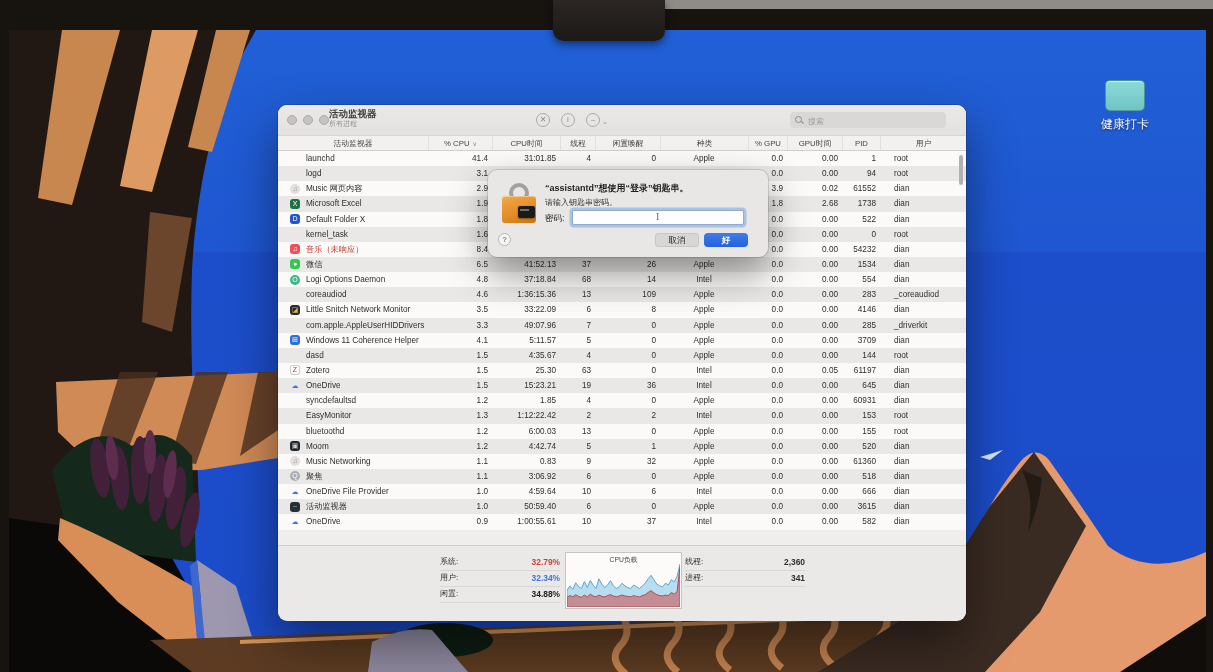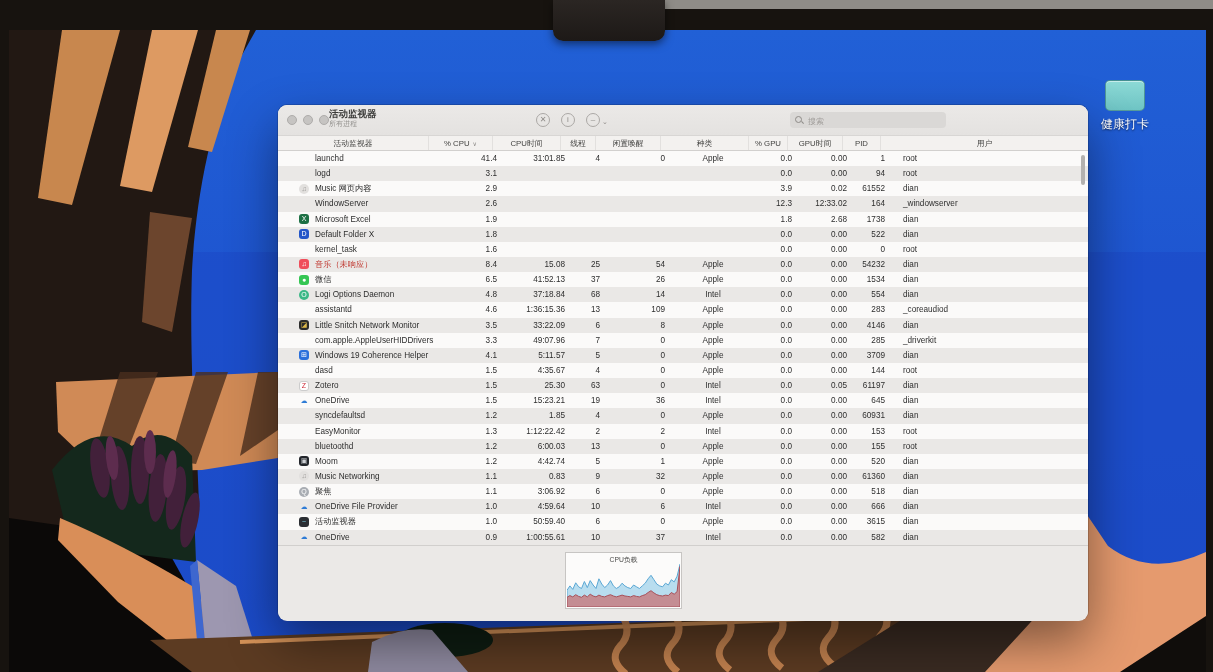--- a/index.html
+++ b/index.html
@@ -15,21 +15,21 @@
   #bezel-right{left:1206px;top:0;width:7px;height:672px;}
   #wall-sliver{left:660px;top:0;width:553px;height:9px;background:#8f8c87;z-index:61;}
   #webcam{left:553px;top:0;width:112px;height:41px;background:linear-gradient(180deg,#2b2623,#1d1917);
     border-radius:0 0 10px 10px;z-index:62;box-shadow:0 3px 8px rgba(0,0,0,.5);}
   
   #desktop-icon{left:1092px;top:50px;width:48px;text-align:center;z-index:5;}
   #desktop-icon .tile{width:38px;height:29px;margin:0 auto;background:linear-gradient(180deg,#8ddad6,#6ec4c4);
     border:1px solid rgba(20,80,85,.45);border-radius:5px;box-shadow:inset 0 1px 0 rgba(255,255,255,.5);}
   #desktop-icon .lbl{margin-top:5px;font-size:12px;color:#fff;text-shadow:0 1px 2px rgba(0,0,0,.65);}
   
-  #win{left:278px;top:105px;width:810px;height:515px;background:#efeeec;border-radius:9px;z-index:20;
+  #win{left:278px;top:105px;width:688px;height:515px;background:#efeeec;border-radius:9px;z-index:20;
     box-shadow:0 22px 50px rgba(0,0,0,.45),0 0 0 1px rgba(0,0,0,.15);font-size:8.2px;color:#2e2e2e;}
   #titlebar{position:absolute;left:0;top:0;width:100%;height:30px;background:linear-gradient(180deg,#ebe9e7,#e4e2e0);
     border-radius:9px 9px 0 0;}
   .tl{position:absolute;top:10px;width:10px;height:10px;border-radius:50%;background:#c6c4c2;border:1px solid #aeacaa;box-sizing:border-box;}
   #title-wrap{position:absolute;left:51px;top:4px;line-height:1.15;}
   #win-title{font-size:9.5px;font-weight:bold;color:#3d3d3b;}
   #win-subtitle{font-size:7px;color:#93918e;}
   .toolbtn{position:absolute;top:8px;width:14px;height:14px;border:1.4px solid #aba8a5;border-radius:50%;
     box-sizing:border-box;color:#8f8c89;font-size:8px;line-height:11px;text-align:center;}
   .chev{position:absolute;top:13px;font-size:7px;color:#8f8c89;}
@@ -43,21 +43,21 @@
     font-size:8px;color:#555;font-family:inherit;}
   #search input::placeholder{color:#a09d9a;}
   .grid{display:grid;grid-template-columns:150px 64px 68px 35px 65px 88px 39px 55px 38px 1fr;}
   #thead{position:absolute;left:0;top:30px;width:100%;height:16px;background:#f3f1ef;box-sizing:border-box;
     border-top:1px solid #d8d6d4;border-bottom:1px solid #d2d0ce;}
   #thead .hc{font-size:7.8px;color:#434341;text-align:center;line-height:15px;border-left:1px solid #e2e0de;
     white-space:nowrap;overflow:hidden;}
   #thead .hc:first-child{border-left:0;}
   #thead .sort{font-size:6px;color:#8b8886;margin-left:3px;}
   #tbody{position:absolute;left:0;top:46px;width:100%;height:394px;overflow:hidden;}
-  .row{height:15.15px;line-height:15.15px;padding-left:9px;}
+  .row{height:15.15px;line-height:15.15px;}
   .row:nth-child(odd){background:#fbfaf9;}
   .row:nth-child(even){background:#eae8e6;}
   .row .c{white-space:nowrap;overflow:hidden;}
   .row .num{text-align:right;padding-right:4px;}
   .row .kind{text-align:center;}
   .row .user{padding-left:14px;}
   .row .namec{position:relative;padding-left:28px;}
   .row.red .namec{color:#c03830;}
   .pic{position:absolute;left:12px;top:2.5px;width:10px;height:10px;border-radius:3px;
     font-size:7px;line-height:10px;text-align:center;color:#fff;}
@@ -245,32 +245,20 @@
           <div class="c num"></div>
           <div class="c num"></div>
           <div class="c num"></div>
           <div class="c kind"></div>
           <div class="c num">3.9</div>
           <div class="c num">0.02</div>
           <div class="c num">61552</div>
           <div class="c user">dian</div>
         </div>
         <div class="row grid">
-          <div class="c namec"><span>WindowServer</span></div>
-          <div class="c num">2.6</div>
-          <div class="c num"></div>
-          <div class="c num"></div>
-          <div class="c num"></div>
-          <div class="c kind"></div>
-          <div class="c num">12.3</div>
-          <div class="c num">12:33.02</div>
-          <div class="c num">164</div>
-          <div class="c user">_windowserver</div>
-        </div>
-        <div class="row grid">
           <div class="c namec"><span class="pic" style="background: rgb(30, 113, 69); color: rgb(255, 255, 255);">X</span><span>Microsoft Excel</span></div>
           <div class="c num">1.9</div>
           <div class="c num"></div>
           <div class="c num"></div>
           <div class="c num"></div>
           <div class="c kind"></div>
           <div class="c num">1.8</div>
           <div class="c num">2.68</div>
           <div class="c num">1738</div>
           <div class="c user">dian</div>
@@ -329,21 +317,21 @@
           <div class="c num">37:18.84</div>
           <div class="c num">68</div>
           <div class="c num">14</div>
           <div class="c kind">Intel</div>
           <div class="c num">0.0</div>
           <div class="c num">0.00</div>
           <div class="c num">554</div>
           <div class="c user">dian</div>
         </div>
         <div class="row grid">
-          <div class="c namec"><span>assistantd</span></div>
+          <div class="c namec"><span>coreaudiod</span></div>
           <div class="c num">4.6</div>
           <div class="c num">1:36:15.36</div>
           <div class="c num">13</div>
           <div class="c num">109</div>
           <div class="c kind">Apple</div>
           <div class="c num">0.0</div>
           <div class="c num">0.00</div>
           <div class="c num">283</div>
           <div class="c user">_coreaudiod</div>
         </div>
@@ -365,21 +353,21 @@
           <div class="c num">49:07.96</div>
           <div class="c num">7</div>
           <div class="c num">0</div>
           <div class="c kind">Apple</div>
           <div class="c num">0.0</div>
           <div class="c num">0.00</div>
           <div class="c num">285</div>
           <div class="c user">_driverkit</div>
         </div>
         <div class="row grid">
-          <div class="c namec"><span class="pic" style="background: rgb(42, 111, 219); color: rgb(255, 255, 255);">⊞</span><span>Windows 19 Coherence Helper</span></div>
+          <div class="c namec"><span class="pic" style="background: rgb(42, 111, 219); color: rgb(255, 255, 255);">⊞</span><span>Windows 11 Coherence Helper</span></div>
           <div class="c num">4.1</div>
           <div class="c num">5:11.57</div>
           <div class="c num">5</div>
           <div class="c num">0</div>
           <div class="c kind">Apple</div>
           <div class="c num">0.0</div>
           <div class="c num">0.00</div>
           <div class="c num">3709</div>
           <div class="c user">dian</div>
         </div>
@@ -524,23 +512,47 @@
           <div class="c kind">Intel</div>
           <div class="c num">0.0</div>
           <div class="c num">0.00</div>
           <div class="c num">582</div>
           <div class="c user">dian</div>
         </div>
       </div>
     <div id="vscroll"></div>
 
     <div id="footer">
+      <div class="statbox" id="cpu-stats" style="left:162px">
+          <div class="statrow"><span class="sl">系统:</span><span class="sv" style="color: rgb(194, 69, 60);">32.79%</span></div>
+          <div class="statrow"><span class="sl">用户:</span><span class="sv" style="color: rgb(63, 118, 210);">32.34%</span></div>
+          <div class="statrow"><span class="sl">闲置:</span><span class="sv" style="color: rgb(28, 28, 28);">34.88%</span></div>
+        </div>
       <div id="loadbox">
         <div id="loadtitle">CPU负载</div>
         <svg id="loadsvg" width="113" height="44">
             <polygon points="0,44 0.0,27.3 2.9,22.9 5.8,26.4 8.7,19.8 11.6,23.8 14.5,25.5 17.4,18.5 20.3,24.6 23.2,17.6 26.1,22.0 29.0,25.5 31.9,15.8 34.8,21.1 37.7,24.6 40.6,22.0 43.5,17.6 46.4,22.9 49.3,25.5 52.2,23.8 55.1,20.2 57.9,22.9 60.8,24.6 63.7,25.5 66.6,22.0 69.5,23.8 72.4,25.5 75.3,22.9 78.2,20.2 81.1,15.8 84.0,12.3 86.9,16.7 89.8,21.1 92.7,22.9 95.6,23.8 98.5,20.2 101.4,22.0 104.3,16.7 107.2,18.9 110.1,13.2 113.0,1.3 113,44" fill="#b8ddef" stroke="#5aa7d4" stroke-width="1"></polygon>
             <polygon points="0,44 0.0,34.3 2.9,32.6 5.8,33.9 8.7,31.7 11.6,33.4 14.5,34.3 17.4,32.1 20.3,33.9 23.2,31.2 26.1,33.0 29.0,33.9 31.9,32.1 34.8,33.4 37.7,33.9 40.6,32.6 43.5,31.7 46.4,33.0 49.3,33.9 52.2,33.0 55.1,32.1 57.9,33.0 60.8,33.4 63.7,33.9 66.6,32.6 69.5,33.4 72.4,33.9 75.3,32.6 78.2,31.7 81.1,29.5 84.0,27.7 86.9,29.9 89.8,31.7 92.7,32.6 95.6,33.0 98.5,32.1 101.4,32.6 104.3,29.5 107.2,31.2 110.1,28.6 113.0,3.5 113,44" fill="#c48d93" stroke="#a84f58" stroke-width="1"></polygon>
           </svg>
       </div>
+      <div class="statbox" id="count-stats" style="left:407px">
+          <div class="statrow"><span class="sl">线程:</span><span class="sv">2,360</span></div>
+          <div class="statrow"><span class="sl">进程:</span><span class="sv">341</span></div>
+        </div>
     </div>
   </div>
 
+  <div class="abs" id="dlg">
+    <div id="lock">
+      <div class="shackle"></div>
+      <div class="bodyy"></div>
+      <div class="card"></div>
+    </div>
+    <div id="dlg-title">“assistantd”想使用“登录”钥匙串。</div>
+    <div id="dlg-sub">请输入钥匙串密码。</div>
+    <div id="pwd-label">密码:</div>
+    <input id="pwd" type="password" value="" style="">
+    <span id="ibeam">I</span>
+    <div id="dlg-help">?</div>
+    <div class="dbtn" id="btn-cancel">取消</div>
+    <div class="dbtn" id="btn-ok">好</div>
+  </div>
 </div>
 
 </body></html>

